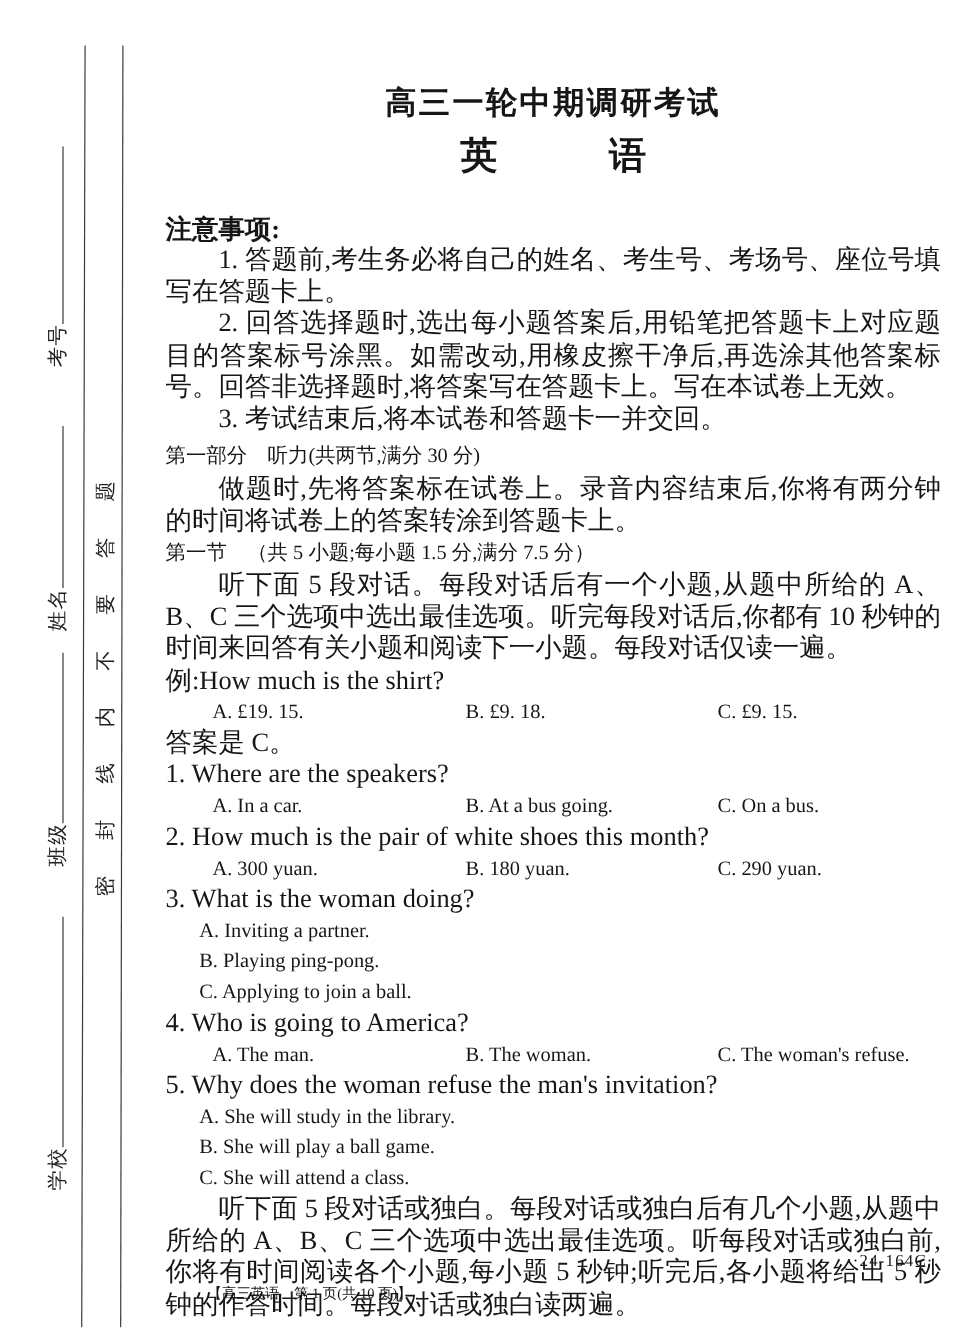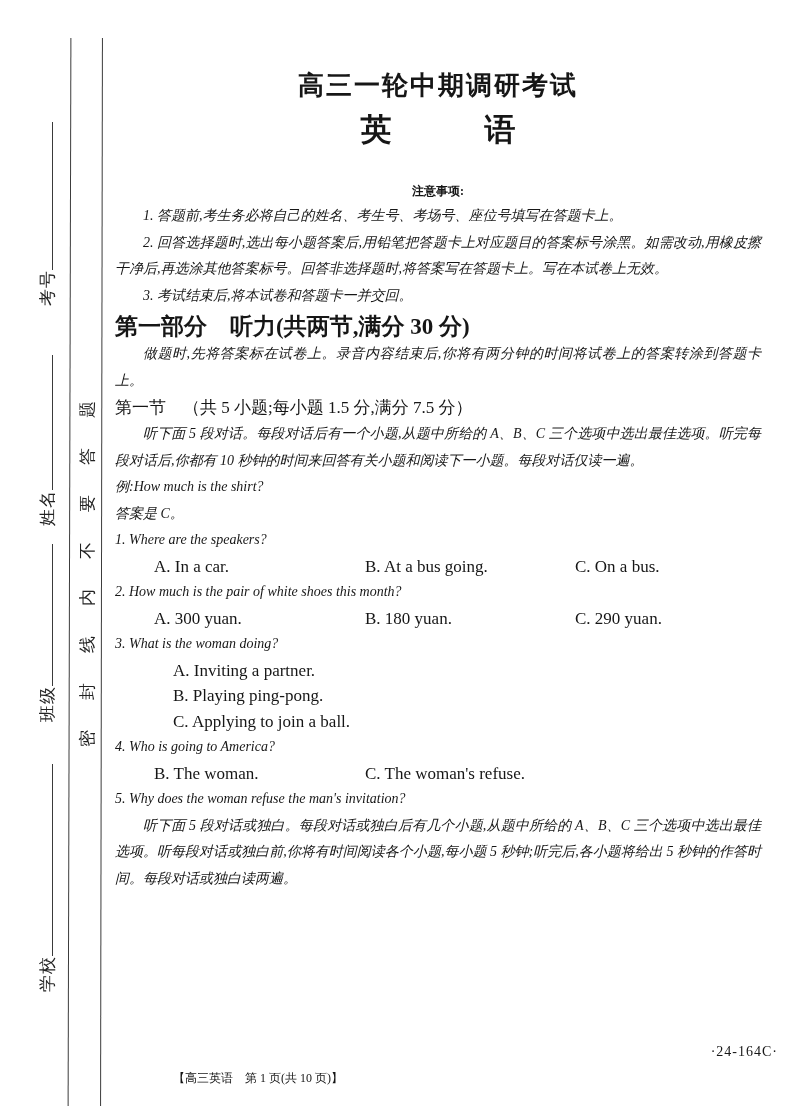--- a/index.html
+++ b/index.html
@@ -28,32 +28,32 @@
   .field.kaohao  { left:36px; top:306px; }
   .field.xingming{ left:36px; top:526px; }
   .field.banji   { left:36px; top:722px; }
   .field.xuexiao { left:36px; top:992px; }
   .field.kaohao  .fline { width:148px; }
   .field.xingming .fline{ width:135px; }
   .field.banji   .fline { width:142px; }
   .field.xuexiao .fline { width:192px; }
 
   
-  .content { position:absolute; left:115px; top:0; width:646px; }
+  .content { position:absolute; left:138px; top:0; width:646px; }
   .title1 { margin:68px 0 0 0; text-align:center; font-size:26px; font-weight:bold; letter-spacing:2px; }
   .title2 { margin:6px 0 0 0; text-align:center; font-size:31px; font-weight:bold; }
-  .notice-head { margin:28px 0 0 0; font-size:12px; font-weight:bold; line-height:24px;text-align:center; }
-  .para { margin:0; font-size:14px; line-height:26.5px; text-align:justify;font-style:italic; }
+  .notice-head { margin:28px 0 0 0; font-size:22px; font-weight:bold; line-height:24px; }
+  .para { margin:0; font-size:22px; line-height:26.5px; text-align:justify; }
   .indent { text-indent:2em; }
-  .sec-head-bold { margin:4px 0 0 0; font-size:23px; font-weight:bold; line-height:28px; }
+  .sec-head-bold { margin:4px 0 0 0; font-size:17px; font-weight:normal; line-height:28px; }
   .sec-head { margin:0; font-size:17px; line-height:27px; }
   .qa { font-size:17px; line-height:25.5px; }
   .qline { margin:0; }
   .optrow { display:grid; grid-template-columns:211px 210px 1fr; margin-left:39px; }
-  .optstack > div { margin-left:58px;font-family:Liberation Serif, serif; }
+  .optstack > div { margin-left:28px;font-family:Liberation Serif, serif; }
   .footer-center { position:absolute; left:173px; top:1070px; font-size:12px; }
   .footer-right  { position:absolute; right:16px; top:1044px; font-size:14px; letter-spacing:1px; }
 </style>
 </head>
 <body>
 
 <div class="sheet">
 
   <div class="vline inner"></div>
   <div class="vline outer"></div>
@@ -83,20 +83,25 @@
     <p class="para indent">3. 考试结束后,将本试卷和答题卡一并交回。</p>
 
     <p class="sec-head-bold">第一部分　听力(共两节,满分 30 分)</p>
     <p class="para indent">做题时,先将答案标在试卷上。录音内容结束后,你将有两分钟的时间将试卷上的答案转涂到答题卡上。</p>
 
     <p class="sec-head">第一节　（共 5 小题;每小题 1.5 分,满分 7.5 分）</p>
     <p class="para indent">听下面 5 段对话。每段对话后有一个小题,从题中所给的 A、B、C 三个选项中选出最佳选项。听完每段对话后,你都有 10 秒钟的时间来回答有关小题和阅读下一小题。每段对话仅读一遍。</p>
 
     <div class="qa">
       <p class="para qline">例:How much is the shirt?</p>
+      <div class="optrow">
+        <span>A. £19. 15.</span>
+        <span>B. £9. 18.</span>
+        <span>C. £9. 15.</span>
+      </div>
       <p class="para qline">答案是 C。</p>
     </div>
 
     <div class="qa">
       <p class="para qline">1. Where are the speakers?</p>
       <div class="optrow">
         <span>A. In a car.</span>
         <span>B. At a bus going.</span>
         <span>C. On a bus.</span>
       </div>
@@ -116,27 +121,33 @@
       <div class="optstack">
         <div>A. Inviting a partner.</div>
         <div>B. Playing ping-pong.</div>
         <div>C. Applying to join a ball.</div>
       </div>
     </div>
 
     <div class="qa">
       <p class="para qline">4. Who is going to America?</p>
       <div class="optrow">
+        <span>A. The man.</span>
         <span>B. The woman.</span>
         <span>C. The woman's refuse.</span>
       </div>
     </div>
 
     <div class="qa">
       <p class="para qline">5. Why does the woman refuse the man's invitation?</p>
+      <div class="optstack">
+        <div>A. She will study in the library.</div>
+        <div>B. She will play a ball game.</div>
+        <div>C. She will attend a class.</div>
+      </div>
     </div>
 
     <p class="para indent">听下面 5 段对话或独白。每段对话或独白后有几个小题,从题中所给的 A、B、C 三个选项中选出最佳选项。听每段对话或独白前,你将有时间阅读各个小题,每小题 5 秒钟;听完后,各小题将给出 5 秒钟的作答时间。每段对话或独白读两遍。</p>
 
   </div>
 
   <div class="footer-center">【高三英语　第 1 页(共 10 页)】</div>
   <div class="footer-right">·24-164C·</div>
 
 </div>

